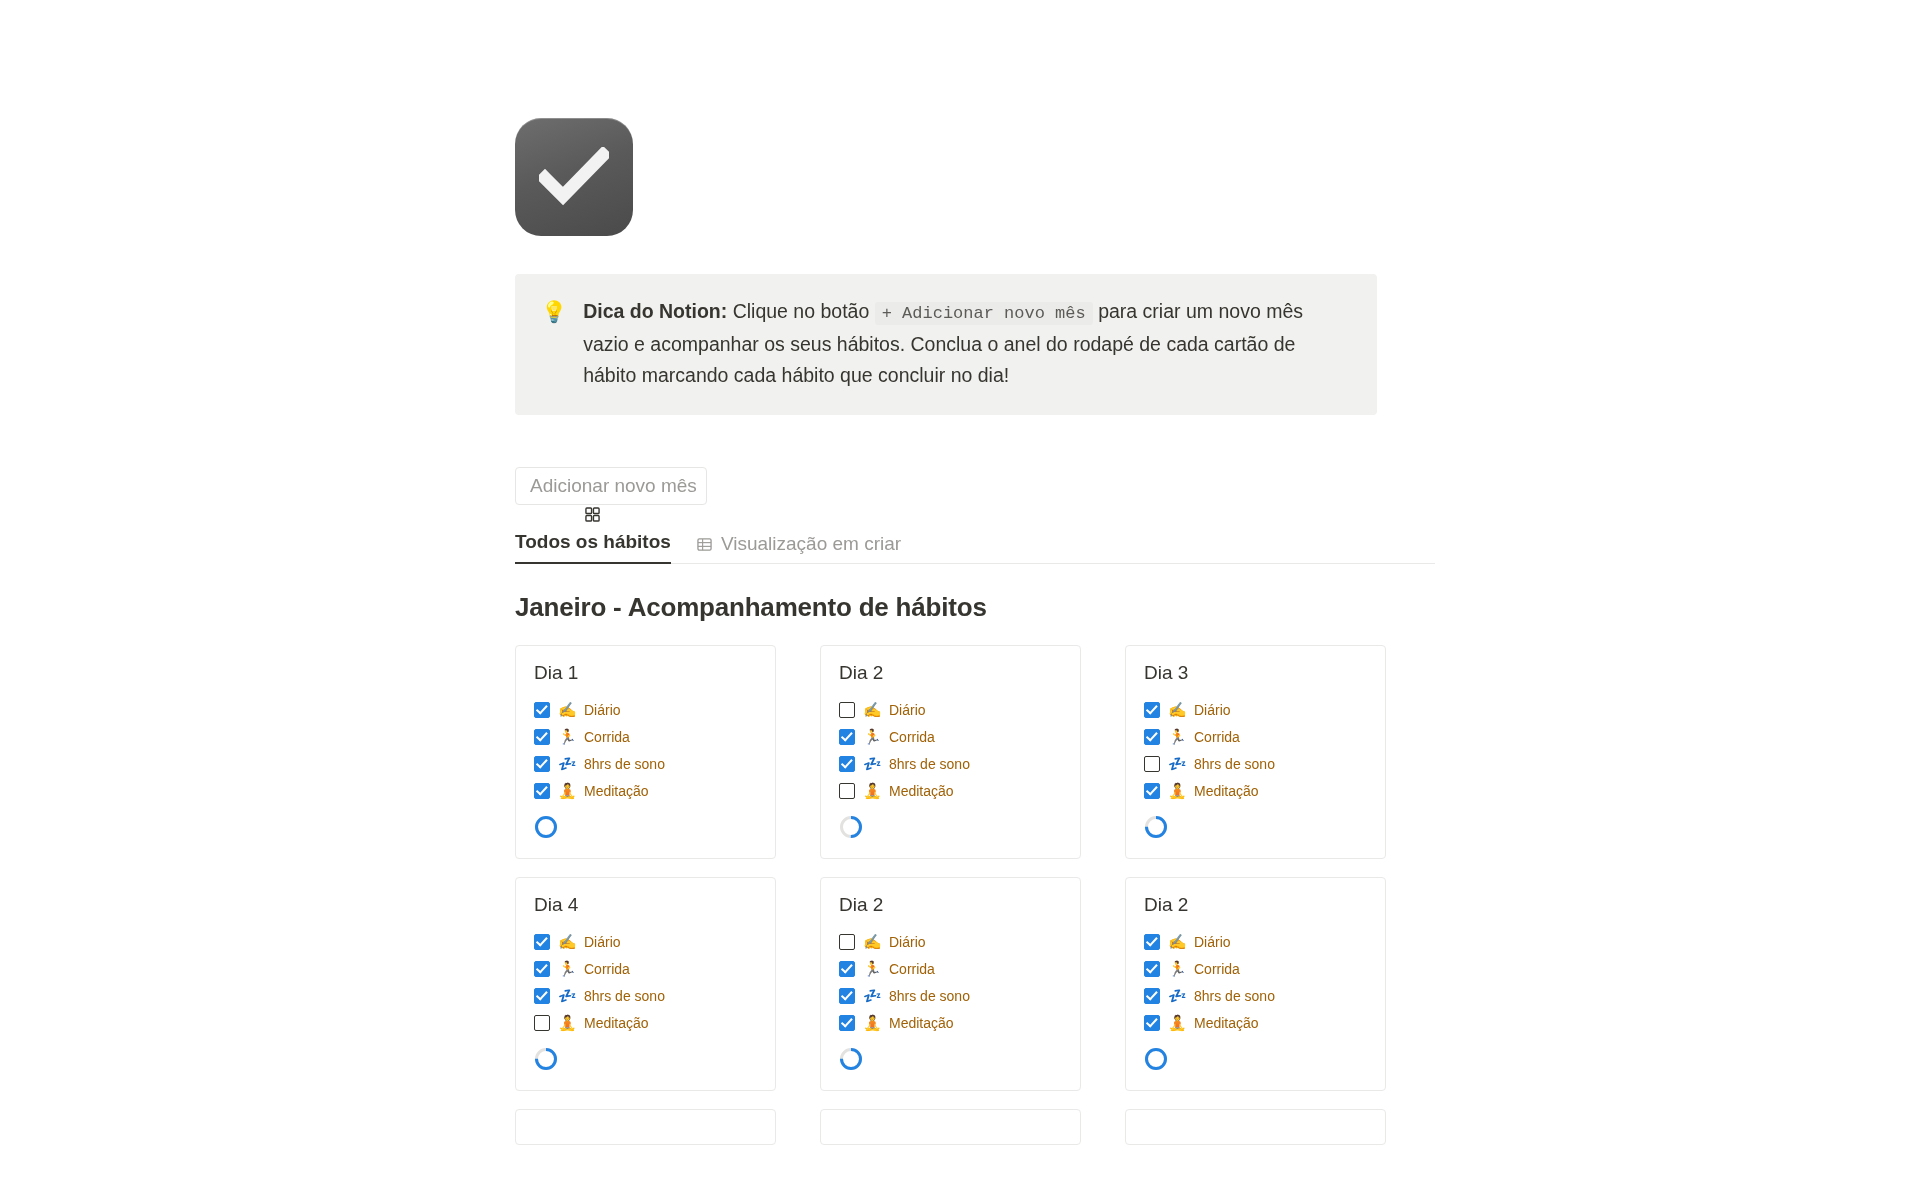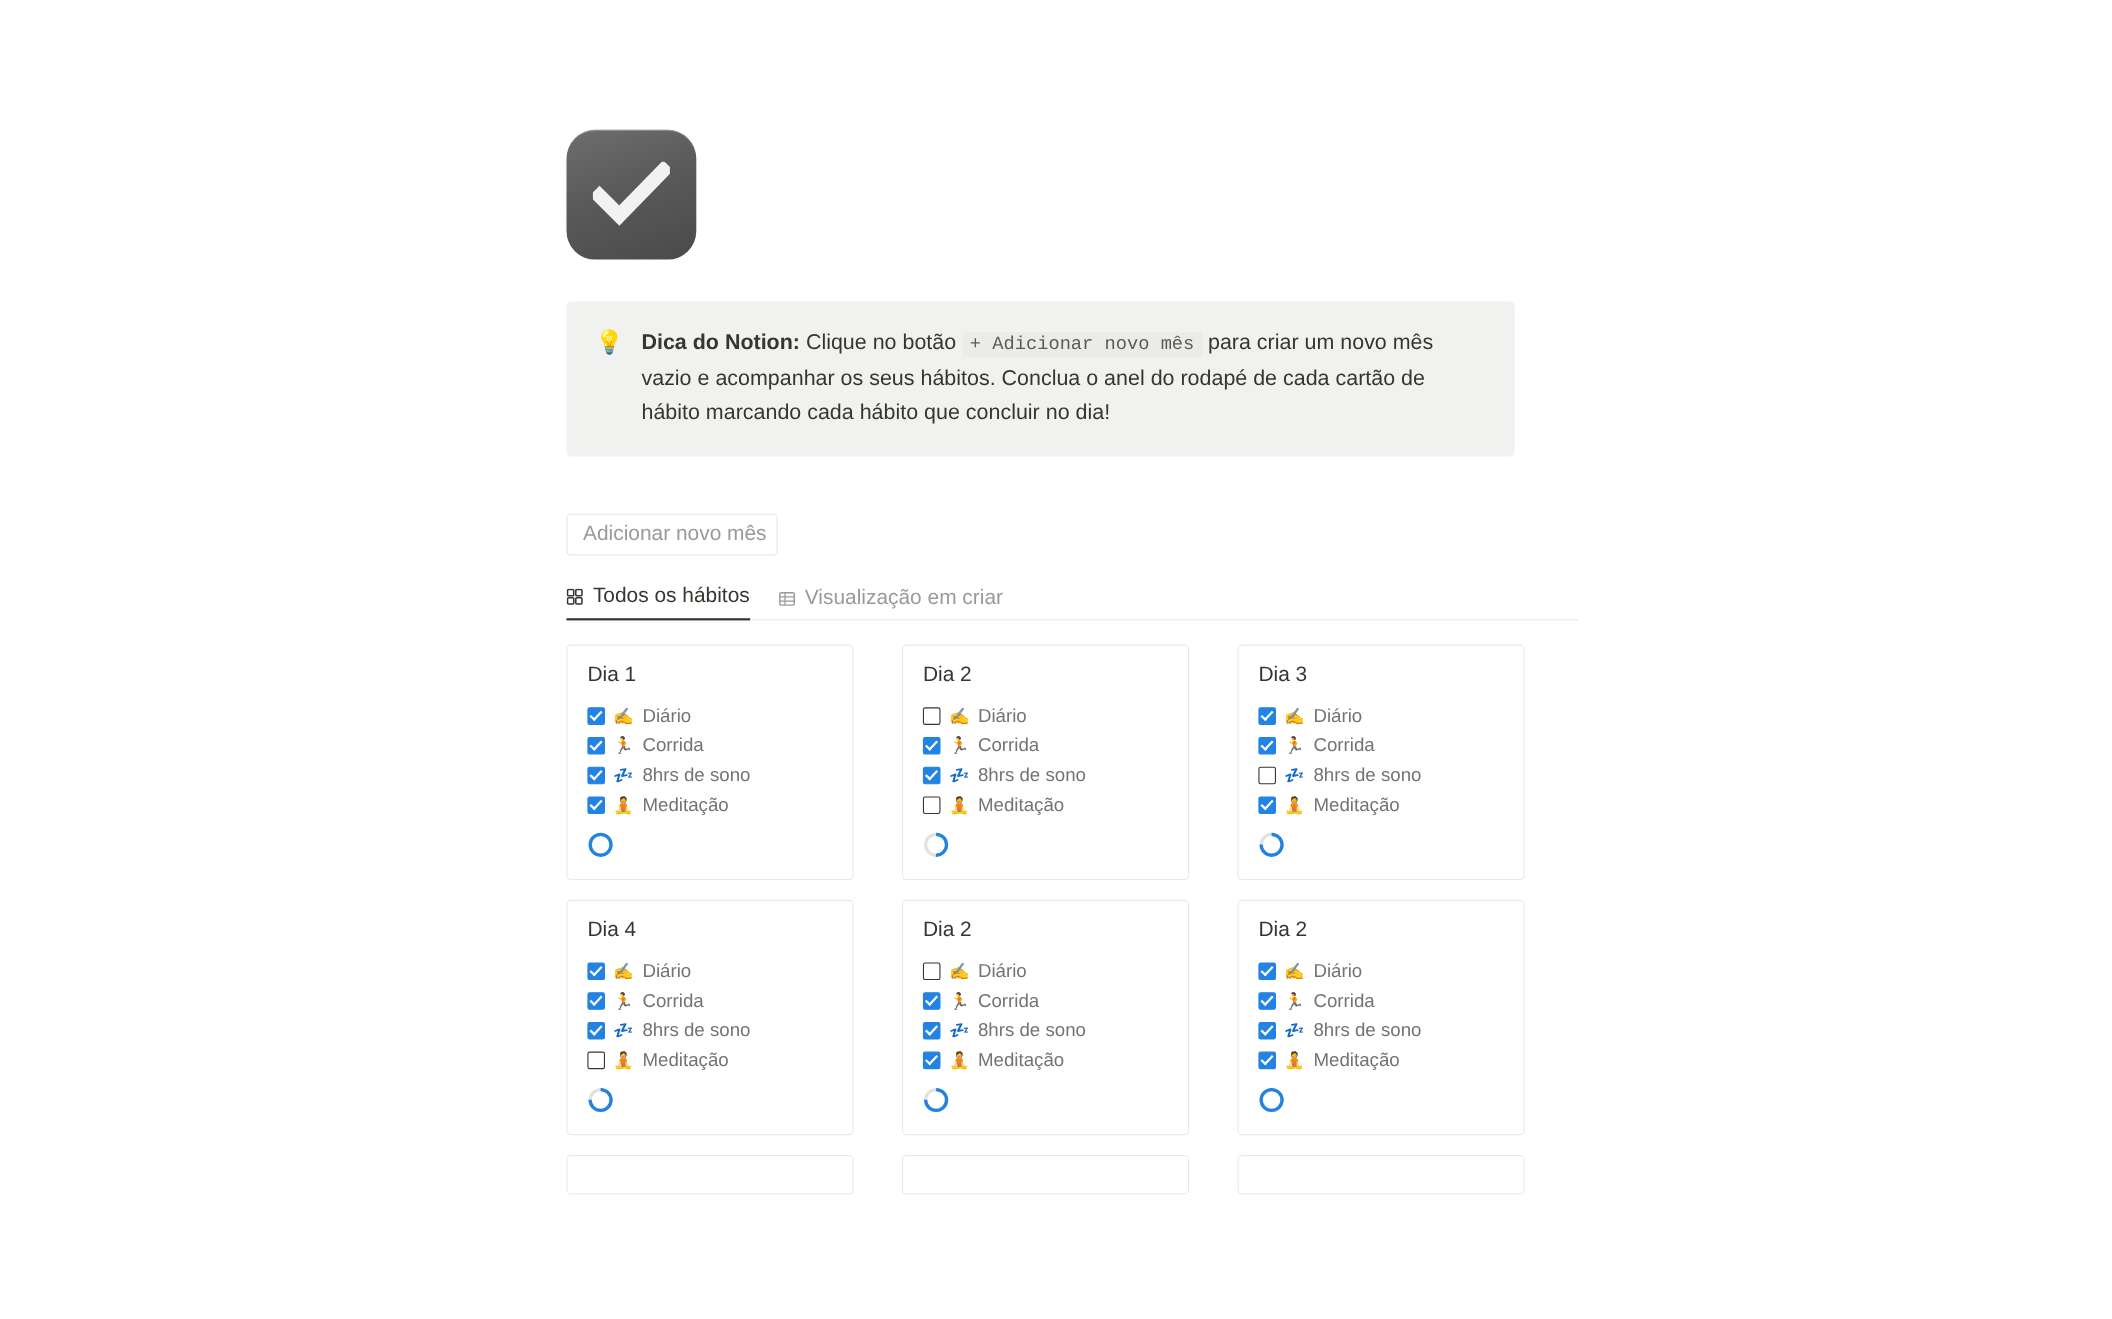--- a/index.html
+++ b/index.html
@@ -114,22 +114,23 @@
     gap: 9px;
     padding-bottom: 9px;
     font-size: 19px;
     color: #9b9a97;
     cursor: pointer;
     position: relative;
     top: 1px;
   }
   .tab.active {
     color: #37352f;
-    font-weight: 400;
+    font-weight: 700;
     border-bottom: 2px solid #37352f;
+    flex-direction: column;
   }
   .tab-icon { display:flex; align-items:center; }
 
   
   .section-title {
     margin-top: 28px;
     font-size: 26px;
     font-weight: 700;
     color: #37352f;
     letter-spacing: -0.2px;
@@ -182,21 +183,21 @@
     position: absolute;
     left: 4px;
     top: 0.5px;
     width: 4px;
     height: 8.5px;
     border: solid #ffffff;
     border-width: 0 2px 2px 0;
     transform: rotate(43deg);
   }
   .habit-emoji { font-size: 15px; width: 18px; text-align: center; }
-  .habit-label { font-size: 17px; color: #737373; }
+  .habit-label { font-size: 14px; color: #a16207; }
 
   .ring-wrap { margin-top: 10px; height: 26px; display:flex; align-items:center; }
   .ring { display:block; }
 </style>
 </head>
 <body>
 
 <div class="page">
   <div class="content">
 
@@ -236,20 +237,21 @@
             <rect x="1" y="2" width="14" height="12" rx="1.5" fill="none" stroke="#9b9a97" stroke-width="1.4"></rect>
             <line x1="1" y1="6" x2="15" y2="6" stroke="#9b9a97" stroke-width="1.2"></line>
             <line x1="1" y1="10" x2="15" y2="10" stroke="#9b9a97" stroke-width="1.2"></line>
             <line x1="6" y1="2" x2="6" y2="14" stroke="#9b9a97" stroke-width="1.2"></line>
           </svg>
         </span>
         <span>Visualização em criar</span>
       </div>
     </div>
 
+    <div class="section-title">Janeiro - Acompanhamento de hábitos</div>
 
     <div class="cards-grid" id="cards-grid">
         <div class="card">
           <div class="card-title">Dia 1</div>
           <div class="habit-row">
             <span class="cb on"></span>
             <span class="habit-emoji">✍️</span>
             <span class="habit-label">Diário</span>
           </div>
           <div class="habit-row">

